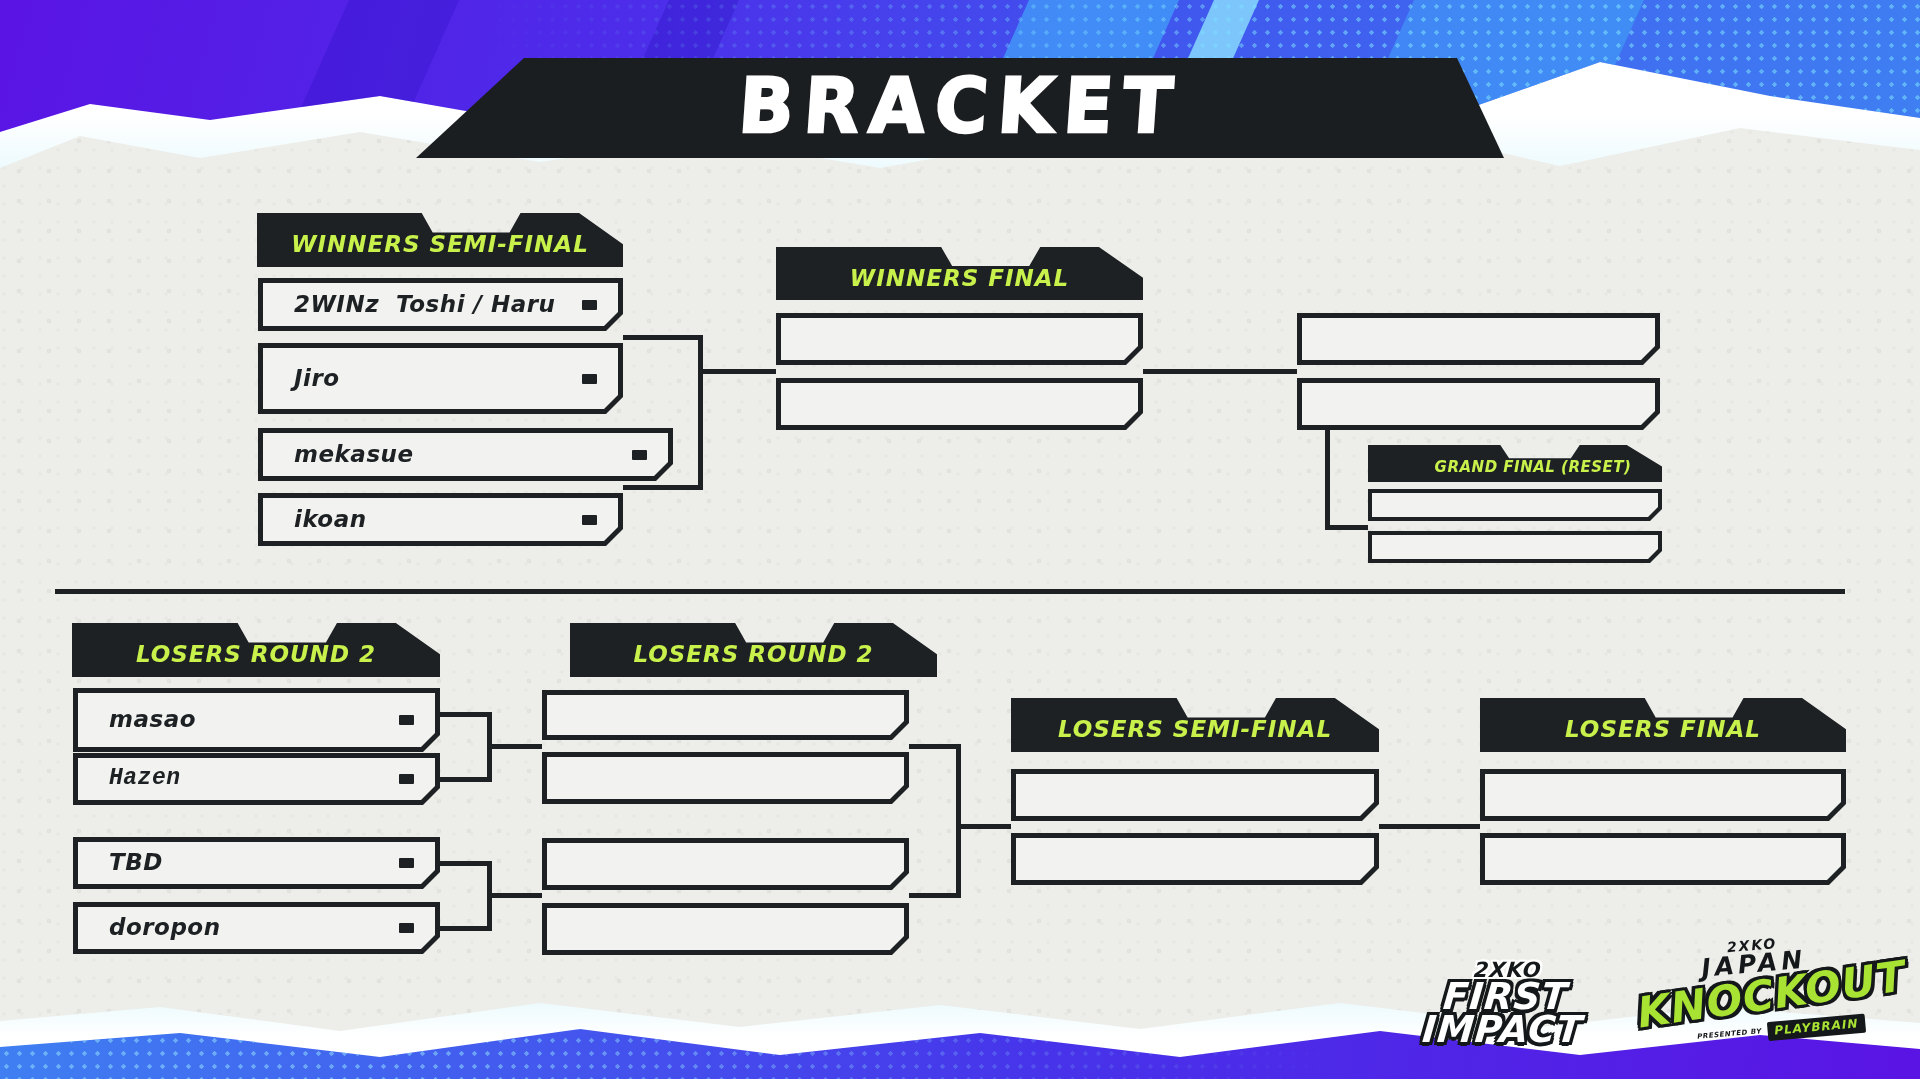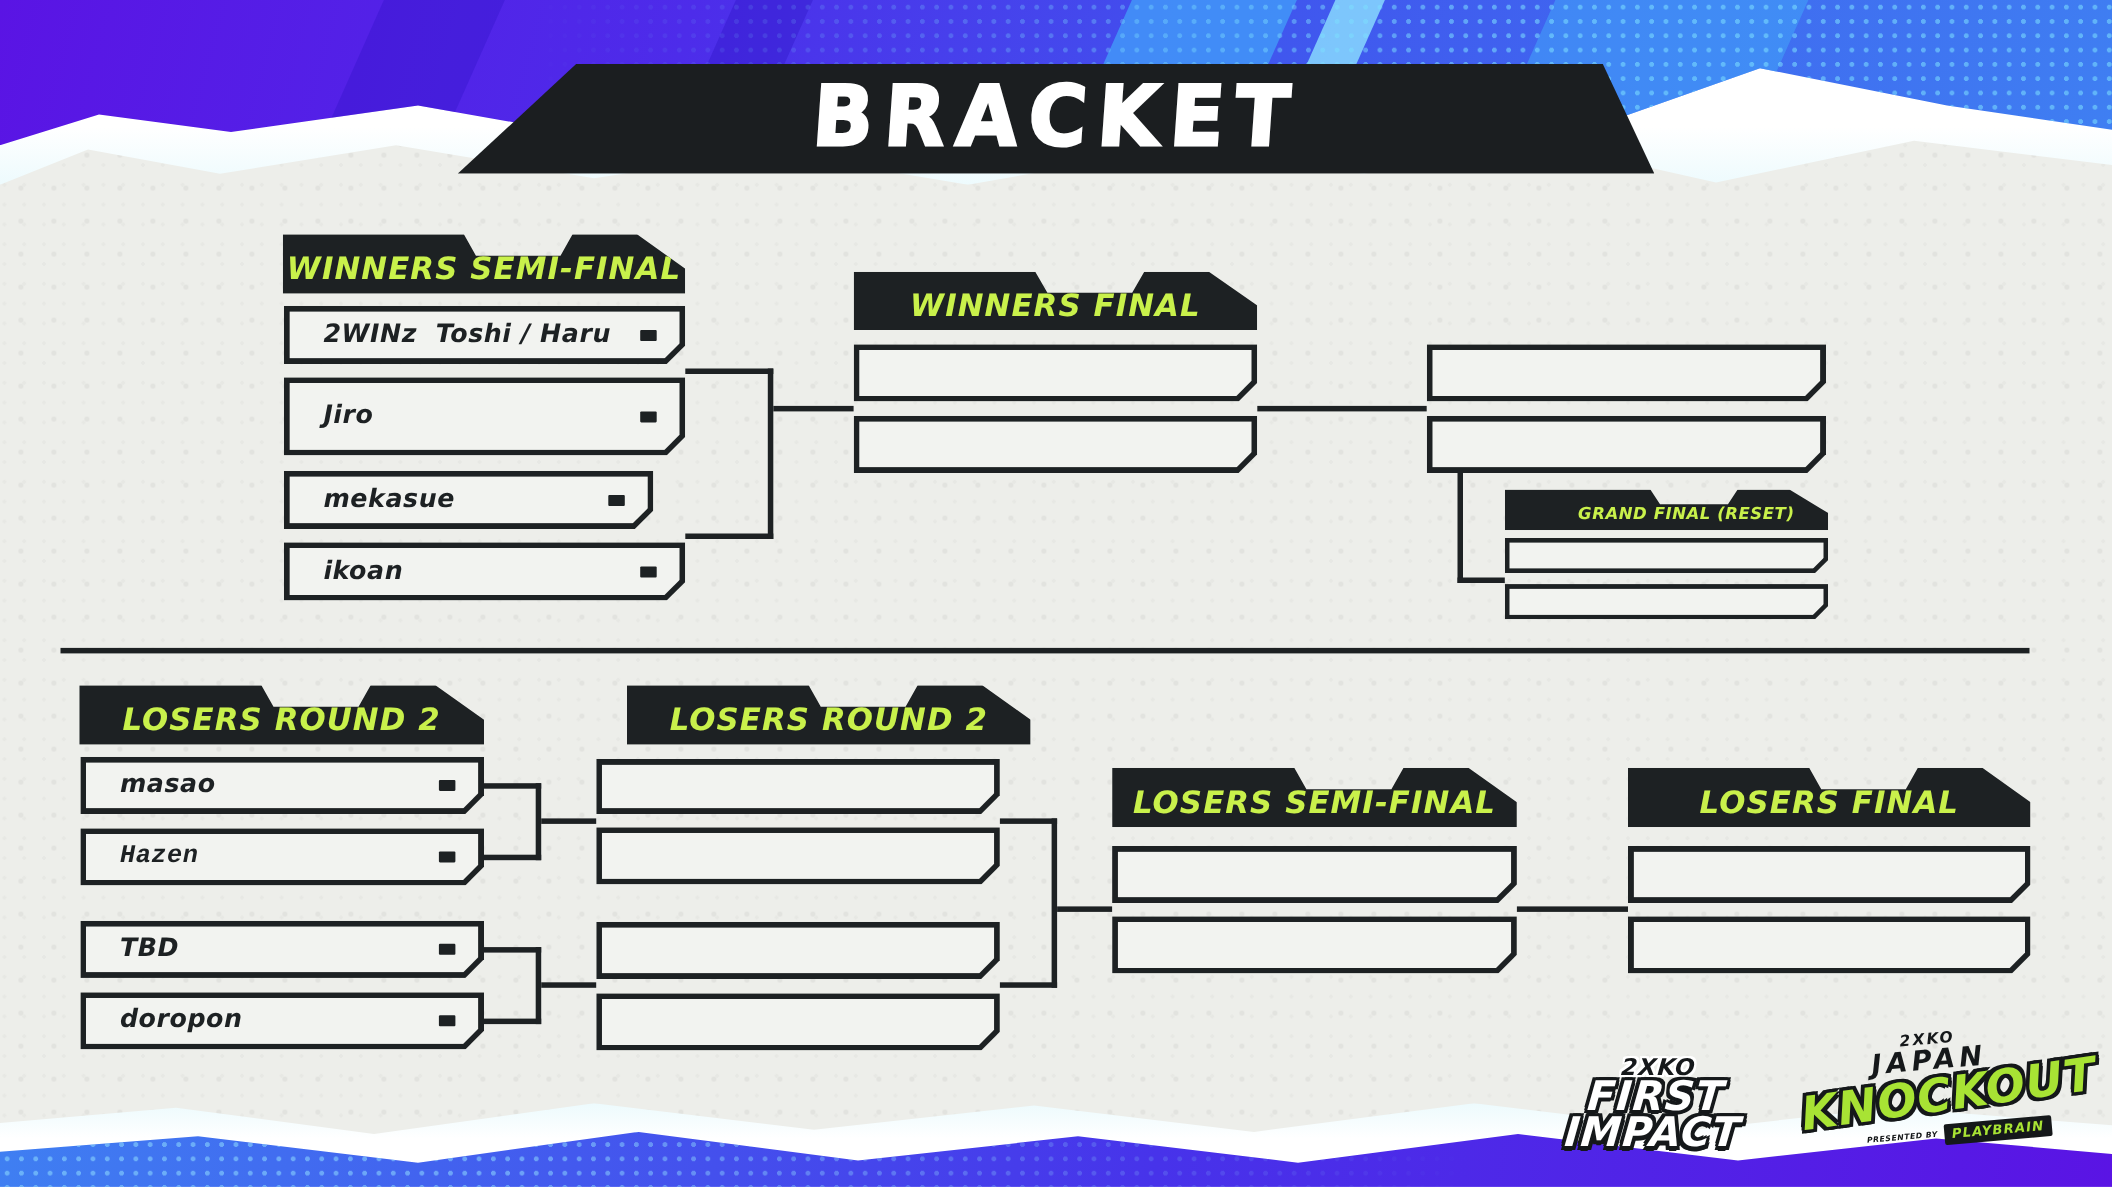--- a/index.html
+++ b/index.html
@@ -51,21 +51,21 @@
   .title-banner{position:absolute;left:416px;top:58px;width:1088px;height:100px;z-index:2;
     background:#1b1e20;clip-path:polygon(108px 0,1041px 0,1088px 100%,0 100%);
     display:flex;align-items:center;justify-content:center;}
   .title-text{color:#fff;font-weight:bold;font-size:72px;letter-spacing:10px;
     transform:skewX(-4deg) scaleY(1.05);-webkit-text-stroke:2.5px #fff;padding-bottom:4px;}
 
   
   .hdr{position:absolute;z-index:2;background:var(--ink);
     clip-path:polygon(0 0,45% 0,48% 36%,69% 36%,72% 0,88% 0,100% 58%,100% 100%,0 100%);
     display:flex;align-items:center;justify-content:center;}
-  .hdr span{color:var(--green);font-weight:bold;font-style:italic;font-size:28px;
+  .hdr span{color:var(--green);font-weight:bold;font-style:italic;font-size:23px;
     letter-spacing:1px;padding-top:8px;}
   .hdr.sm span{font-size:15px;padding-top:6px;letter-spacing:.5px;}
 
   
   .slot{position:absolute;z-index:2;background:var(--ink);
     clip-path:polygon(0 0,100% 0,100% calc(100% - 17px),calc(100% - 17px) 100%,0 100%);}
   .slot::before{content:"";position:absolute;inset:5px;background:var(--fill);
     clip-path:polygon(0 0,100% 0,100% calc(100% - 14px),calc(100% - 14px) 100%,0 100%);}
   .slot.sm{clip-path:polygon(0 0,100% 0,100% calc(100% - 12px),calc(100% - 12px) 100%,0 100%);}
   .slot.sm::before{inset:4px;clip-path:polygon(0 0,100% 0,100% calc(100% - 10px),calc(100% - 10px) 100%,0 100%);}
@@ -126,21 +126,21 @@
     <span>WINNERS SEMI-FINAL</span>
   </div>
   <div class="slot" style="left:258px;top:278px;width:365px;height:53px;">
     <span class="nm">2WINz  Toshi / Haru</span>
     <span class="sq"></span>
   </div>
   <div class="slot" style="left:258px;top:343px;width:365px;height:71px;">
     <span class="nm">Jiro</span>
     <span class="sq"></span>
   </div>
-  <div class="slot" style="left:258px;top:428px;width:336px;height:53px;">
+  <div class="slot" style="left:258px;top:428px;width:415px;height:53px;">
     <span class="nm">mekasue</span>
     <span class="sq"></span>
   </div>
   <div class="slot" style="left:258px;top:493px;width:365px;height:53px;">
     <span class="nm">ikoan</span>
     <span class="sq"></span>
   </div>
 
   <div class="cx" style="left:623px;top:335px;width:80px;height:5px;"></div>
   <div class="cx" style="left:623px;top:485px;width:80px;height:5px;"></div>
@@ -175,21 +175,21 @@
   <div class="slot sm" style="left:1368px;top:489px;width:294px;height:32px;">
     <span class="nm"></span>
   </div>
   <div class="slot sm" style="left:1368px;top:531px;width:294px;height:32px;">
     <span class="nm"></span>
   </div>
 
   <div class="hdr" style="left:72px;top:623px;width:368px;height:54px;">
     <span>LOSERS ROUND 2</span>
   </div>
-  <div class="slot" style="left:73px;top:688px;width:367px;height:52px;">
+  <div class="slot" style="left:73px;top:688px;width:367px;height:64px;">
     <span class="nm">masao</span>
     <span class="sq"></span>
   </div>
   <div class="slot" style="left:73px;top:753px;width:367px;height:52px;font-family:Liberation Mono, monospace;">
     <span class="nm">Hazen</span>
     <span class="sq"></span>
   </div>
   <div class="slot" style="left:73px;top:837px;width:367px;height:52px;">
     <span class="nm">TBD</span>
     <span class="sq"></span>

